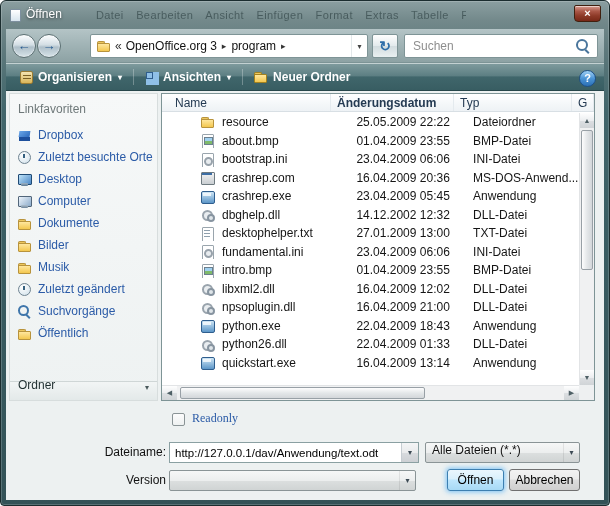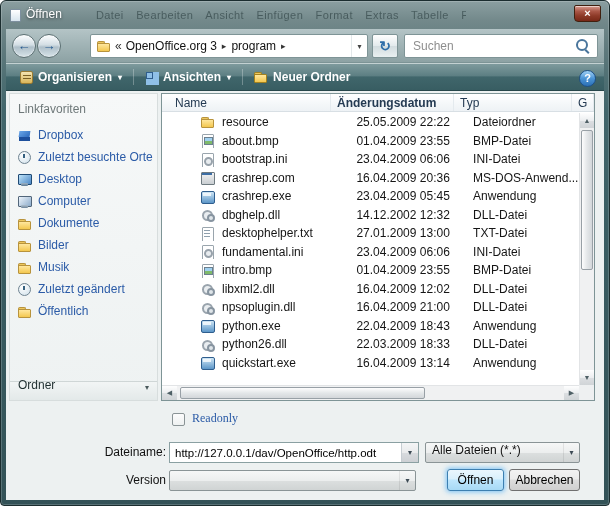--- a/index.html
+++ b/index.html
@@ -246,20 +246,24 @@
   </div>
           <div class="sb-item">
     <span class="si si-folder"></span>
     <span class="sb-label">Musik</span>
   </div>
           <div class="sb-item">
     <span class="si si-clock"></span>
     <span class="sb-label">Zuletzt geändert</span>
   </div>
           <div class="sb-item">
+    <span class="si si-search"></span>
+    <span class="sb-label">Suchvorgänge</span>
+  </div>
+          <div class="sb-item">
     <span class="si si-folder"></span>
     <span class="sb-label">Öffentlich</span>
   </div>
         </div>
       <div class="sb-footer">
         <span>Ordner</span>
         <span class="sb-footer-chevron">▾</span>
       </div>
     </div>
 
@@ -365,21 +369,21 @@
       <span class="txt">python.exe</span>
     </span>
     <span class="cell-date">22.04.2009 18:43</span>
     <span class="cell-type">Anwendung</span>
   </div>
           <div class="lp-row">
     <span class="cell-name">
       <span class="fi fi-dll"></span>
       <span class="txt">python26.dll</span>
     </span>
-    <span class="cell-date">22.03.2009 18:33</span>
+    <span class="cell-date">22.04.2009 01:33</span>
     <span class="cell-type">DLL-Datei</span>
   </div>
           <div class="lp-row">
     <span class="cell-name">
       <span class="fi fi-exe"></span>
       <span class="txt">quickstart.exe</span>
     </span>
     <span class="cell-date">16.04.2009 13:14</span>
     <span class="cell-type">Anwendung</span>
   </div>
@@ -403,21 +407,21 @@
           </div>
       </div>
       <div class="corner"></div>
     </div>
 
     <div class="checkbox"></div>
     <div class="readonly-label">Readonly</div>
 
     <div class="filename-label">Dateiname:</div>
     <div class="filename-combo">
-      <span class="fc-text">http://127.0.0.1/dav/OpenOffice/http.odt</span>
+      <span class="fc-text">http://127.0.0.1/dav/Anwendung/text.odt</span>
       <span class="combo-btn">
         <span>▾</span>
       </span>
     </div>
 
     <div class="gray-combo filetype-combo">
       <span class="gc-text">Alle Dateien (*.*)</span>
       <span class="gc-caret">▾</span>
     </div>
 

